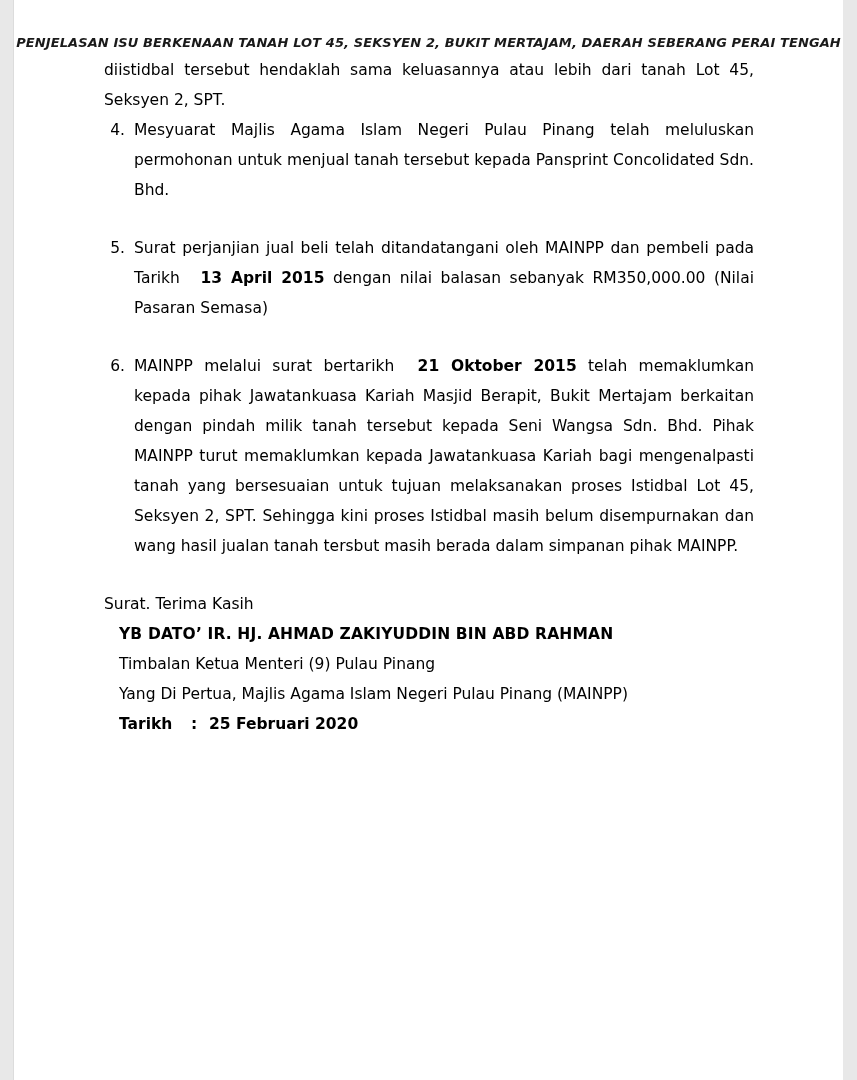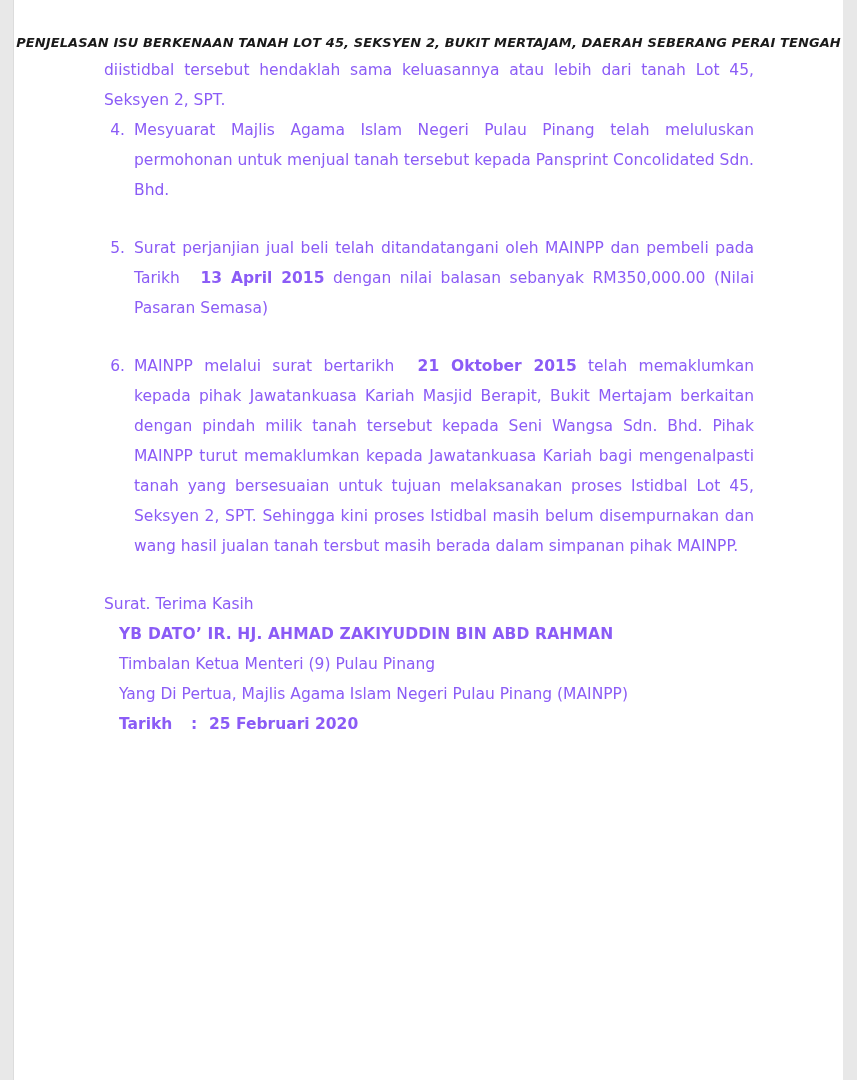--- a/index.html
+++ b/index.html
@@ -34,21 +34,21 @@
     font-weight: bold;
     font-size: 13px;
     letter-spacing: 0.1px;
     color: #1a1a1a;
   }
   .body {
     position: absolute;
     top: 55px;
     left: 90px;
     width: 650px;
-    color: #8b5cf6;
+    color: #000000;
     font-size: 15.5px;
     line-height: 30px;
   }
   p.para {
     margin: 0;
     text-align: justify;
     text-justify: inter-word;
   }
   .cont {
     margin-left: 30px;

